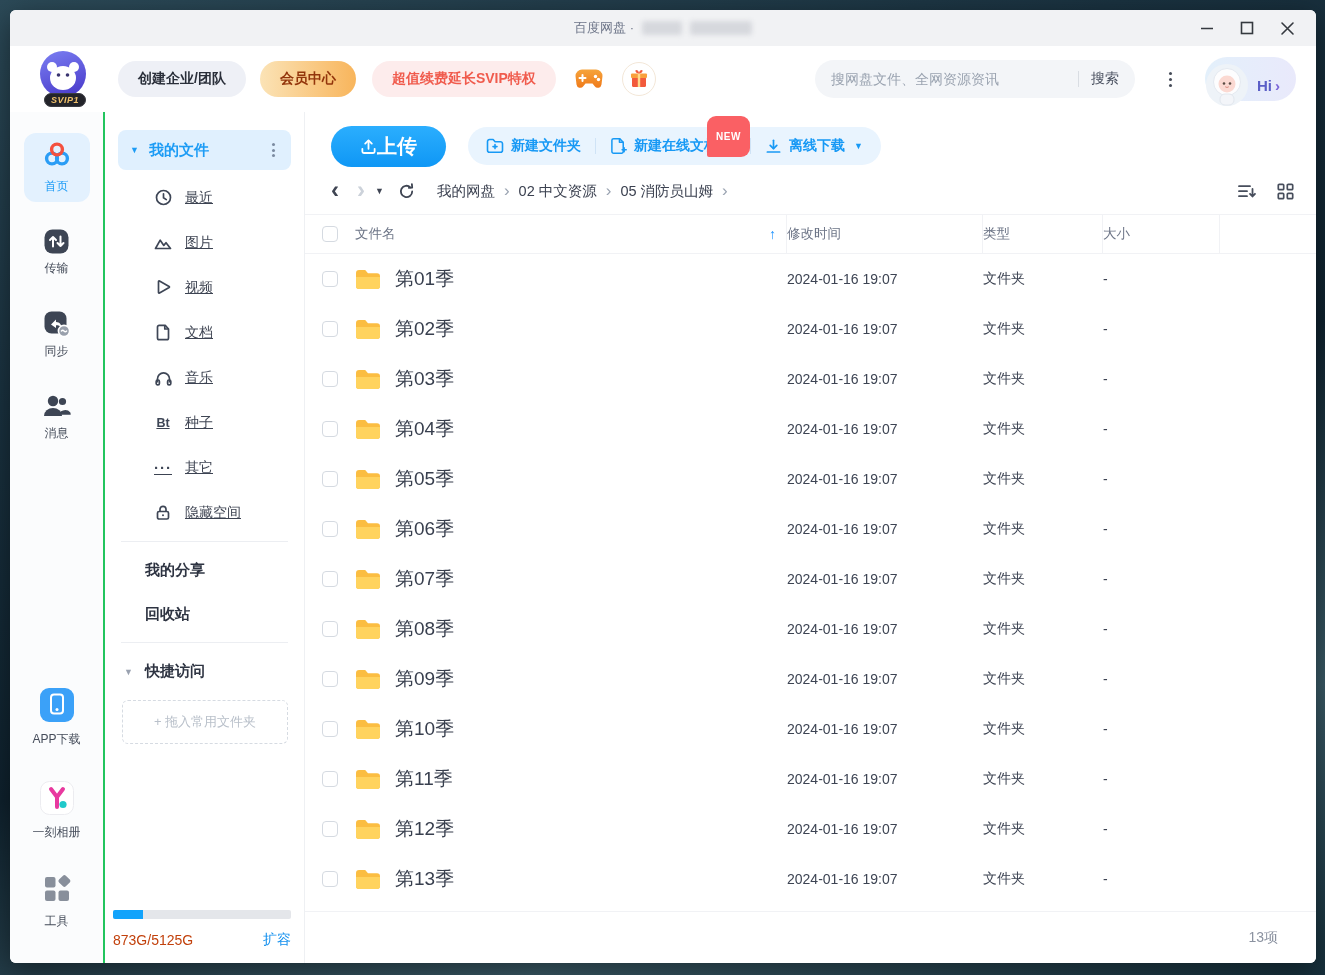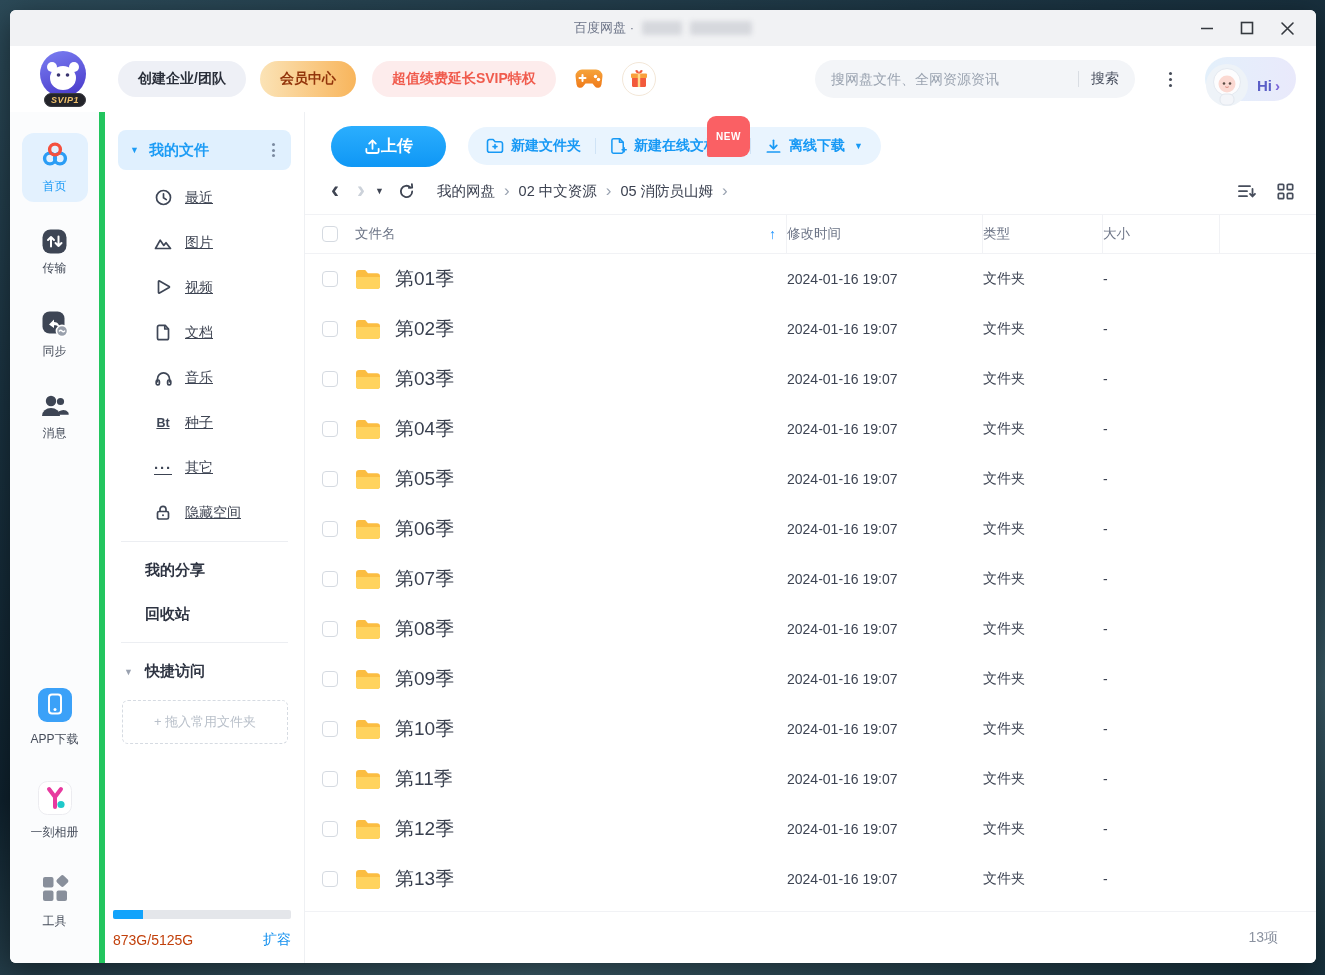--- a/index.html
+++ b/index.html
@@ -39,21 +39,21 @@
   .search-divider { width:1px; height:16px; background:#d9dde3; margin:0 12px; }
   .search-go { font-size:14px; color:#4a5160; cursor:pointer;text-align:right; }
   .kebab { margin-left:22px; width:26px; height:26px; display:flex; flex-direction:column; align-items:center; justify-content:center; gap:3px; cursor:pointer; }
   .kebab i { width:3px; height:3px; border-radius:50%; background:#454c58; }
   .avatar-pill { margin-left:22px; height:44px; border-radius:22px; background:linear-gradient(90deg,#e3f0fb,#e9e9fb); display:flex; align-items:center; padding:12px 16px 0 0; cursor:pointer;text-align:right; }
   .hi-label { font-size:15px; font-weight:700; color:#5b5fc7; margin-left:8px; }
   .hi-arrow { font-size:15px; font-weight:700; color:#7a64d8; margin-left:3px; }
   
   .app-body { flex:1; display:flex; min-height:0; }
   
-  .rail { width:95px; flex:none; background:#fbfcfd; border-right:6px solid #22c55e; display:flex; flex-direction:column; align-items:center; padding:21px 0 26px; }
+  .rail { width:95px; flex:none; background:#fbfcfd; border-right:2px solid #22c55e; display:flex; flex-direction:column; align-items:center; padding:21px 0 26px; }
   .rail-item { display:flex; flex-direction:column; align-items:center; gap:5px; cursor:pointer; margin-bottom:20px; width:66px; padding:6px 0 7px; border-radius:12px; }
   .rail-item .rlabel { font-size:12px; color:#454c5a; }
   .rail-item.active { background:#e3f1fe; }
   .rail-item.active .rlabel { color:#1f9cf6; }
   .rail-bottom { margin-top:auto; display:flex; flex-direction:column; align-items:center; }
   .railbox { display:flex; align-items:center; justify-content:center; }
   
   .sidebar { width:200px; flex:none; background:#fff; border-right:1px solid #eef0f3; display:flex; flex-direction:column; padding-top:18px; }
   .myfiles { margin:0 13px; height:40px; background:#e0f0fe; border-radius:8px; display:flex; align-items:center; padding:0 12px; cursor:pointer; flex:none; }
   .myfiles .caret { font-size:9px; color:#1d9cf5; }
@@ -74,21 +74,21 @@
   .drop-box { margin:6px 16px 0 17px; height:44px; border:1.5px dashed #d6dbe2; border-radius:6px; display:flex; align-items:center; justify-content:center; font-size:13px; color:#b9c0ca; cursor:pointer; flex:none; }
   .storage { margin-top:auto; padding:0 13px 14px 8px; flex:none; }
   .storage-bar { height:9px; background:#e4e6ea; border-radius:2px; overflow:hidden; }
   .storage-fill { height:100%; background:#12a3fb; }
   .storage-row { display:flex; align-items:center; margin-top:12px; }
   .storage-text { font-size:14px; color:#c2410c; }
   .expand-link { margin-left:auto; font-size:14px; color:#1490ee; cursor:pointer; }
   
   .main { flex:1; display:flex; flex-direction:column; min-width:0; background:#fff; }
   .toolbar { height:56px; flex:none; display:flex; align-items:center; padding:12px 24px 0 26px; }
-  .upload-btn { height:41px; min-width:115px; border-radius:21px; background:linear-gradient(180deg,#2baefe,#0f97f5); color:#fff; font-size:16px; font-weight:600; display:flex; align-items:center; justify-content:center; gap:0; cursor:pointer; border:none; }
+  .upload-btn { height:41px; min-width:115px; border-radius:21px; background:linear-gradient(180deg,#2baefe,#0f97f5); color:#fff; font-size:20px; font-weight:600; display:flex; align-items:center; justify-content:center; gap:0; cursor:pointer; border:none; }
   .actions-pill { margin-left:22px; height:38px; background:#e9f4fe; border-radius:19px; display:flex; align-items:center; padding:0 18px; gap:14px; }
   .action-btn { display:flex; align-items:center; gap:7px; color:#1799f5; font-size:14px; font-weight:600; cursor:pointer; position:relative; }
   .action-btn .dd-caret { font-size:9px; margin-left:2px; }
   .act-divider { width:1px; height:16px; background:#cfe3f6; }
   .new-badge { position:absolute; top:-21px; right:-14px; background:#fa6064; color:#fff; font-size:10px; font-weight:700; padding:15px 9px; border-radius:9px 9px 9px 2px; letter-spacing:.5px; }
   .crumb-bar { height:46px; flex:none; display:flex; align-items:center; padding:0 22px 0 26px; }
   .nav-btn { cursor:pointer; display:flex; align-items:center; justify-content:center; }
   .nav-back { font-size:24px; color:#3f4553; font-weight:600; line-height:1; margin-top:-3px; }
   .nav-fwd { font-size:24px; color:#ccd2da; font-weight:600; line-height:1; margin-top:-3px; margin-left:18px; }
   .nav-caret { font-size:9px; color:#3f4553; margin-left:10px; }

